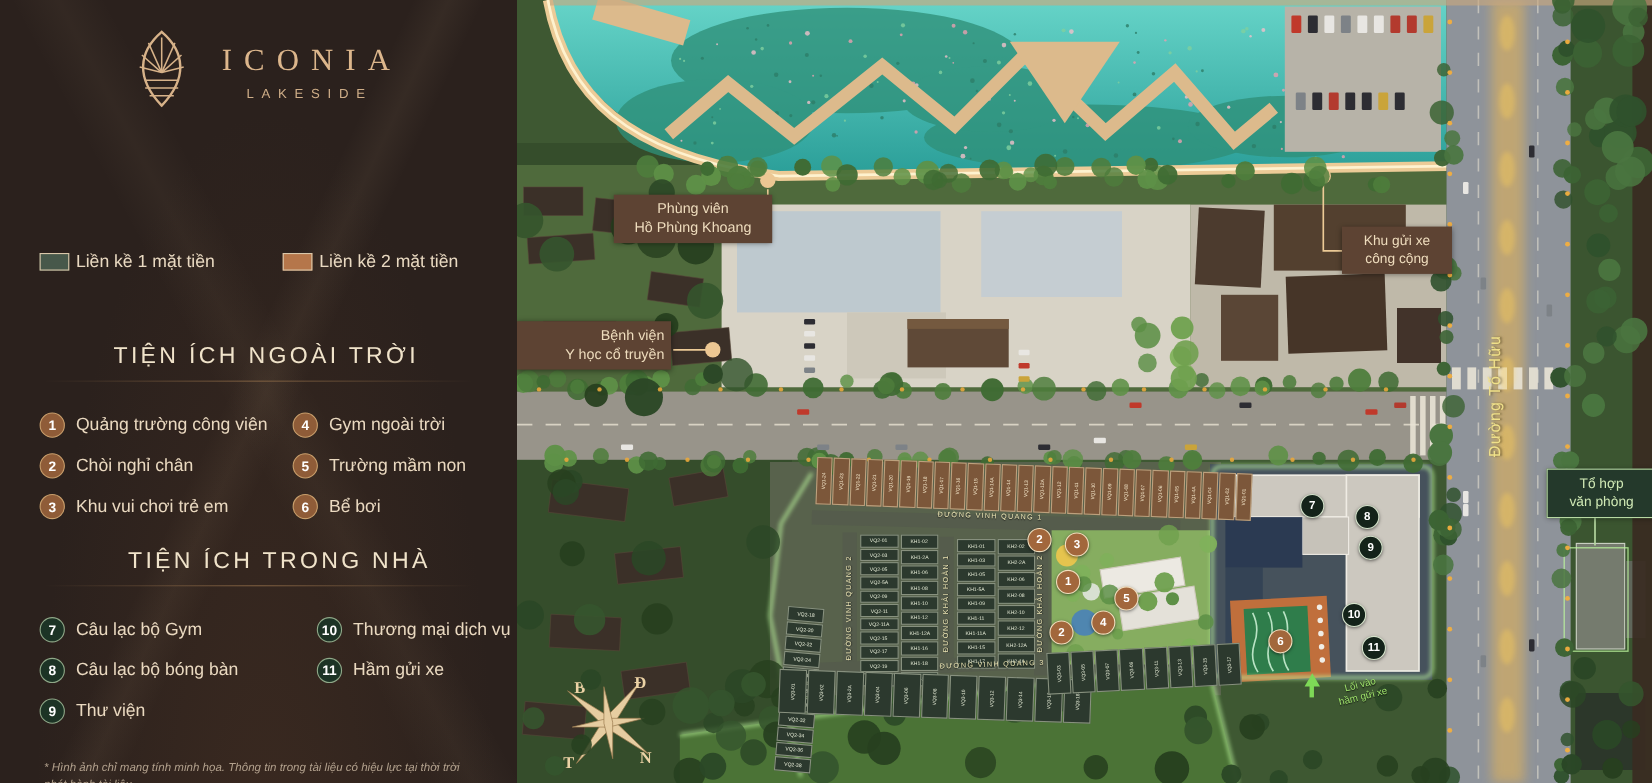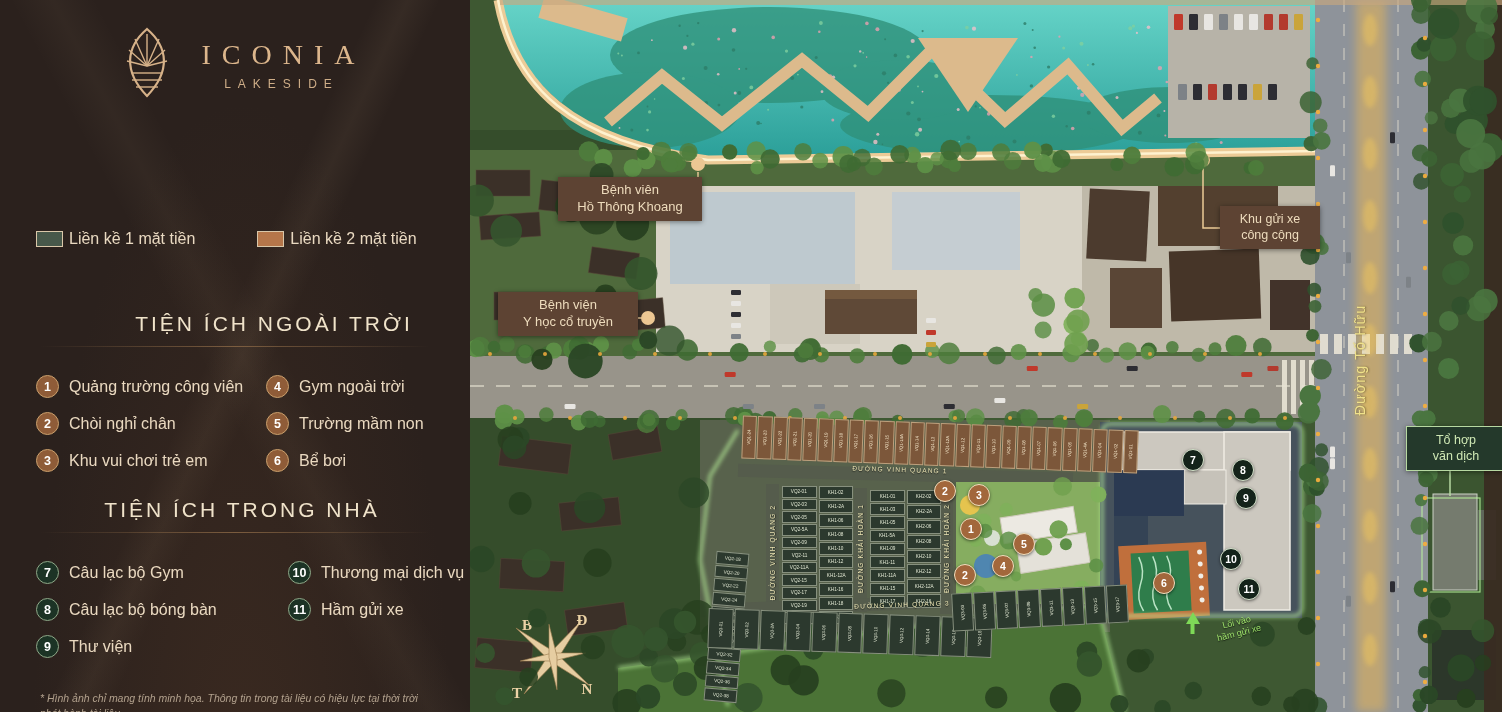--- a/index.html
+++ b/index.html
@@ -9,45 +9,45 @@
   #panel::before{content:'';position:absolute;inset:0;pointer-events:none;background:
     radial-gradient(ellipse at 50% 115%, rgba(95,62,40,.30), transparent 62%),
     linear-gradient(115deg, transparent 46%, rgba(255,220,170,.05) 50%, transparent 54%),
     linear-gradient(62deg, transparent 45%, rgba(255,220,170,.04) 50%, transparent 55%);}
   #brand{position:absolute;left:0;top:26px;width:100%;display:flex;align-items:center;justify-content:center;gap:16px;}
   #brand .btxt{display:flex;flex-direction:column;align-items:center;}
   #brand .bname{font-family:"Liberation Serif",serif;font-size:28px;letter-spacing:11px;color:#dcb68c;text-indent:11px;}
   #brand .bsub{font-size:12px;letter-spacing:7px;color:#cfae88;margin-top:6px;text-indent:7px;}
   #ptitle{position:absolute;left:0;top:132px;width:100%;text-align:center;font-size:41px;font-weight:bold;letter-spacing:1px;color:#eccfa0;}
   #legend-row{position:absolute;left:36px;top:230px;width:400px;display:flex;gap:62px;}
-  .lg-item{display:flex;align-items:center;gap:6px;}
+  .lg-item{display:flex;align-items:flex-start;gap:6px;}
   .lg-sw{width:27px;height:16px;border:1px solid #d9c7a9;box-sizing:border-box;}
   .lg-lb{font-size:16px;color:#e9d9c1;}
   .sect-h{position:absolute;left:0;width:100%;text-align:center;font-size:21px;letter-spacing:3px;color:#f0e3ca;}
   .sect-rule{position:absolute;left:40px;width:390px;height:1px;background:linear-gradient(90deg,transparent,rgba(140,105,70,.8),transparent);}
-  #h-out{top:312px;margin-left:32px;} #r-out{top:346px;}
-  #h-in{top:498px;} #r-in{top:532px;}
+  #h-out{top:312px;} #r-out{top:346px;}
+  #h-in{top:498px;margin-left:12px;} #r-in{top:532px;}
   .amen-grid{position:absolute;left:36px;width:412px;display:grid;grid-auto-flow:column;column-gap:8px;}
   #outdoor-grid{top:368px;grid-template-rows:repeat(3,37px);grid-template-columns:222px 1fr;}
   #indoor-grid{top:554px;grid-template-rows:repeat(3,37px);grid-template-columns:244px 1fr;}
   .amen-item{display:flex;align-items:center;gap:10px;}
   .amen-num{width:23px;height:23px;border-radius:50%;flex:0 0 auto;display:flex;align-items:center;justify-content:center;
     font-size:12.5px;font-weight:bold;color:#fff;box-sizing:border-box;}
   .amen-num.outdoor{background:#8f5c38;border:1.5px solid #c99f6c;}
   .amen-num.indoor{background:#1c3325;border:1.5px solid #8fa888;}
   .amen-lb{font-size:16px;color:#ead9c0;white-space:nowrap;text-align:right;}
   #disc{position:absolute;left:40px;top:691px;width:400px;font-size:10.5px;font-style:italic;color:#b2a18d;line-height:1.4;}
   #disc .d2{display:block;height:6px;overflow:hidden;}
   
   #map{position:absolute;left:470px;top:0;width:1032px;height:712px;background:#3e5832;overflow:hidden;}
   #scene{position:absolute;left:0;top:0;z-index:0;}
   .callout{position:absolute;z-index:6;background:#5d4333;color:#eedcbd;text-align:center;font-size:13px;line-height:1.3;
     padding:5px 6px;box-shadow:0 1px 5px rgba(0,0,0,.45);}
   #co-park{left:88px;top:177px;width:132px;}
-  #co-hospital{left:28px;top:292px;width:128px;}
+  #co-hospital{left:0;top:292px;width:128px;text-align:right;}
   #co-parking{left:750px;top:206px;width:88px;font-size:12.5px;}
   #co-office{left:936px;top:426px;width:86px;background:#24392b;border:1px solid #b7d9a2;color:#cfe8b4;font-size:12.5px;}
   .rlabel{position:absolute;z-index:4;font-size:6.5px;letter-spacing:1.2px;color:#ece5b4;text-align:center;white-space:nowrap;
     text-shadow:0 1px 1px rgba(0,0,0,.6);}
   #rl-main{left:205px;top:367px;width:300px;font-size:19px;letter-spacing:.5px;color:#f3e488;
     text-shadow:0 0 7px rgba(255,228,110,.45),0 1px 2px rgba(40,30,0,.55);}
   #rl-right{left:806px;top:352px;width:168px;transform:rotate(-90deg);font-size:14.5px;letter-spacing:1px;color:#f0e18a;
     text-shadow:0 0 6px rgba(255,228,110,.4),0 1px 2px rgba(40,30,0,.55);}
   #rl-vq1{left:322px;top:466px;width:216px;transform:rotate(1.8deg);}
   #rl-vq2{left:227px;top:549px;width:150px;transform:rotate(-90deg);}
@@ -936,34 +936,34 @@
           <ellipse cx="900" cy="340" rx="7" ry="16" fill="#ffd257" opacity=".35" filter="url(#blur2)"></ellipse>
           <ellipse cx="900" cy="402" rx="7" ry="16" fill="#ffd257" opacity=".35" filter="url(#blur2)"></ellipse>
           <ellipse cx="900" cy="464" rx="7" ry="16" fill="#ffd257" opacity=".35" filter="url(#blur2)"></ellipse>
           <ellipse cx="900" cy="526" rx="7" ry="16" fill="#ffd257" opacity=".35" filter="url(#blur2)"></ellipse>
           <ellipse cx="900" cy="588" rx="7" ry="16" fill="#ffd257" opacity=".35" filter="url(#blur2)"></ellipse>
           <ellipse cx="900" cy="650" rx="7" ry="16" fill="#ffd257" opacity=".35" filter="url(#blur2)"></ellipse>
         </g>
     </svg>
 
     <div class="callout" id="co-park">
-      <span>Bệnh viên</span><br>
-      <span>Hồ Thông Khoang</span>
+      <span>Phùng viên</span><br>
+      <span>Hồ Phùng Khoang</span>
     </div>
     <div class="callout" id="co-hospital">
       <span>Bệnh viện</span><br>
       <span>Y học cổ truyền</span>
     </div>
     <div class="callout" id="co-parking">
       <span>Khu gửi xe</span><br>
       <span>công cộng</span>
     </div>
     <div class="callout" id="co-office">
       <span>Tổ hợp</span><br>
-      <span>văn dịch</span>
+      <span>văn phòng</span>
     </div>
 
     <div class="rlabel" id="rl-right">Đường Tố Hữu</div>
     <div class="rlabel" id="rl-vq1">ĐƯỜNG VINH QUANG 1</div>
     <div class="rlabel" id="rl-vq2">ĐƯỜNG VINH QUANG 2</div>
     <div class="rlabel" id="rl-kh1">ĐƯỜNG KHẢI HOÀN 1</div>
     <div class="rlabel" id="rl-kh2">ĐƯỜNG KHẢI HOÀN 2</div>
     <div class="rlabel" id="rl-vq3">ĐƯỜNG VINH QUANG 3</div>
 
     <div id="lbl-basement">

